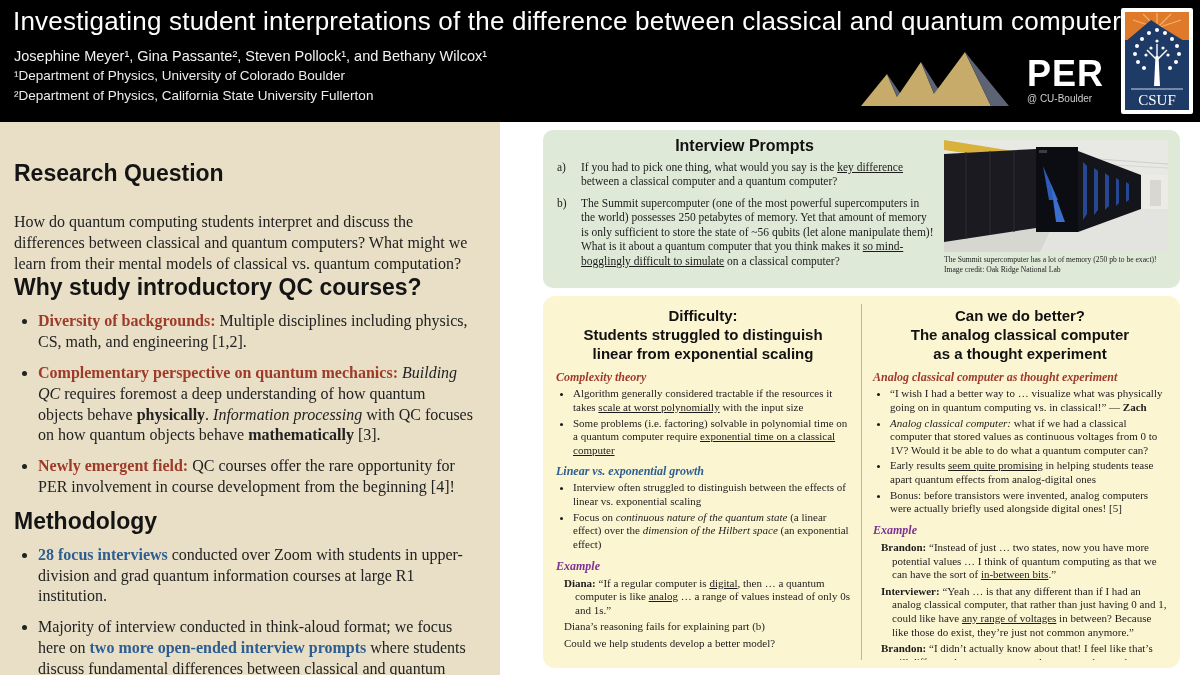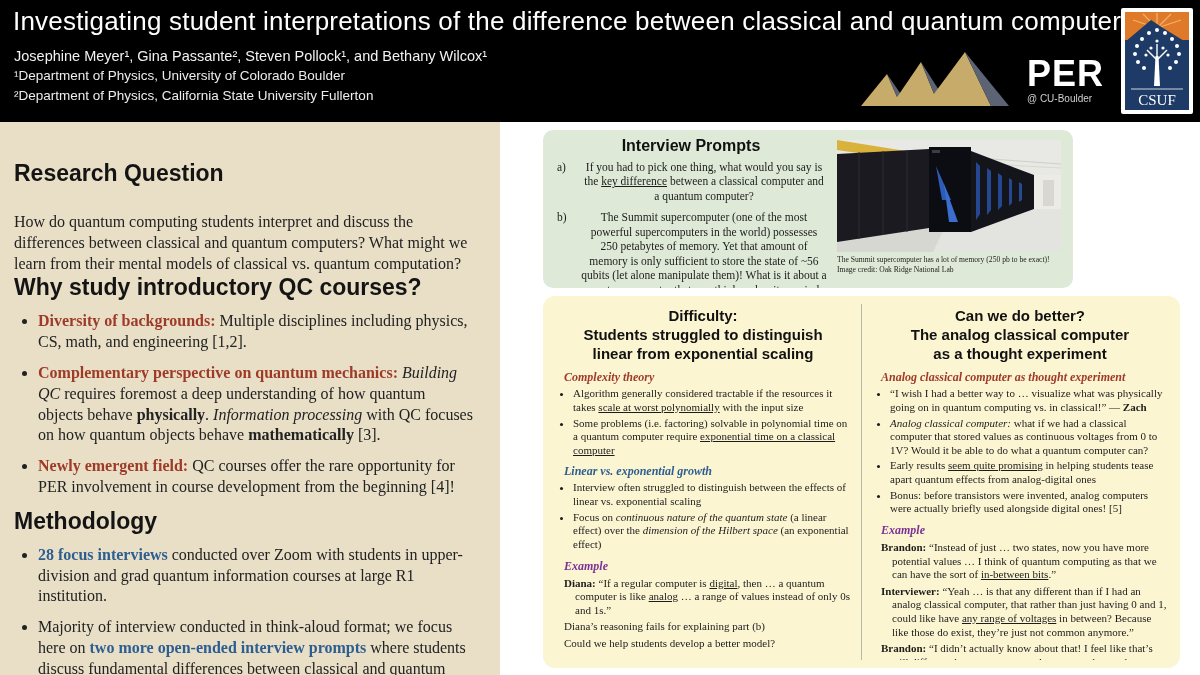--- a/index.html
+++ b/index.html
@@ -23,39 +23,39 @@
   .left-col{position:absolute;left:0;top:122px;width:500px;height:638px;background:#e8dfc6;
             box-sizing:border-box;padding:38px 26px 0 14px;color:#222;overflow:hidden;}
   .left-col h2{font-family:"Liberation Sans",sans-serif;font-weight:600;font-size:23px;color:#141414;margin:0;}
   .rq-body{font-size:16px;line-height:1.32;margin-top:24px;}
   .mt-why{margin-top:45px;}
   .mt-method{margin-top:28px;}
   ul.lcb{list-style:disc;margin:8px 0 0 0;padding-left:24px;}
   ul.lcb li{font-size:16px;line-height:1.3;margin:10px 0;}
 
   
-  .green-box{position:absolute;left:543px;top:130px;width:530px;height:158px;background:#dfe9d7;
+  .green-box{position:absolute;left:543px;top:130px;width:637px;height:158px;background:#dfe9d7;
              border-radius:10px;box-sizing:border-box;display:flex;padding:6px 8px 4px 12px;overflow:hidden;}
   .prompts{flex:1;padding-right:10px;min-width:0;}
   .gb-title{text-align:center;font-family:"Liberation Sans",sans-serif;font-weight:bold;font-size:16px;color:#111;margin:1px 0 5px;}
   .prompt{display:flex;font-size:11.5px;line-height:1.26;color:#1c1c1c;margin-bottom:7px;}
   .plabel{flex:none;width:24px;padding-left:2px;}
-  .ptext{flex:1;text-align:center;}
+  .ptext{flex:1;}
   .figure{flex:none;width:228px;}
   .figure svg{display:block;margin-top:4px;}
   .fig-cap{font-size:7.6px;line-height:1.35;color:#222;margin-top:3px;}
 
   
   .yellow-box{position:absolute;left:543px;top:296px;width:637px;height:372px;background:#fcf5d2;
               border-radius:12px;box-sizing:border-box;display:flex;padding:8px 2px;overflow:hidden;}
   .ycol{flex:1;min-width:0;padding:0 11px;overflow:hidden;}
   .ycol.second{border-left:1.5px solid #b7b7ab;}
   .ytitle{font-family:"Liberation Sans",sans-serif;font-weight:bold;font-size:15px;line-height:1.25;
           text-align:center;color:#111;white-space:pre-line;margin:3px 0 6px;}
-  .subhead{font-weight:bold;font-style:italic;font-size:12px;margin:7px 8px 2px;}
+  .subhead{font-weight:bold;font-style:italic;font-size:12px;margin:7px 0 2px;}
   .subhead.red{color:#9e3a28;}
   .subhead.blue{color:#2d5e92;}
   .subhead.purple{color:#7b3294;}
   ul.yb{list-style:disc;margin:0;padding-left:17px;font-size:11px;line-height:1.24;color:#1c1c1c;}
   ul.yb li{margin:2px 0;}
   .qpara{font-size:11px;line-height:1.24;color:#1c1c1c;padding-left:19px;text-indent:-11px;margin:3px 0;}
 
   
   .seg-b{font-weight:bold;}
   .seg-i{font-style:italic;}

